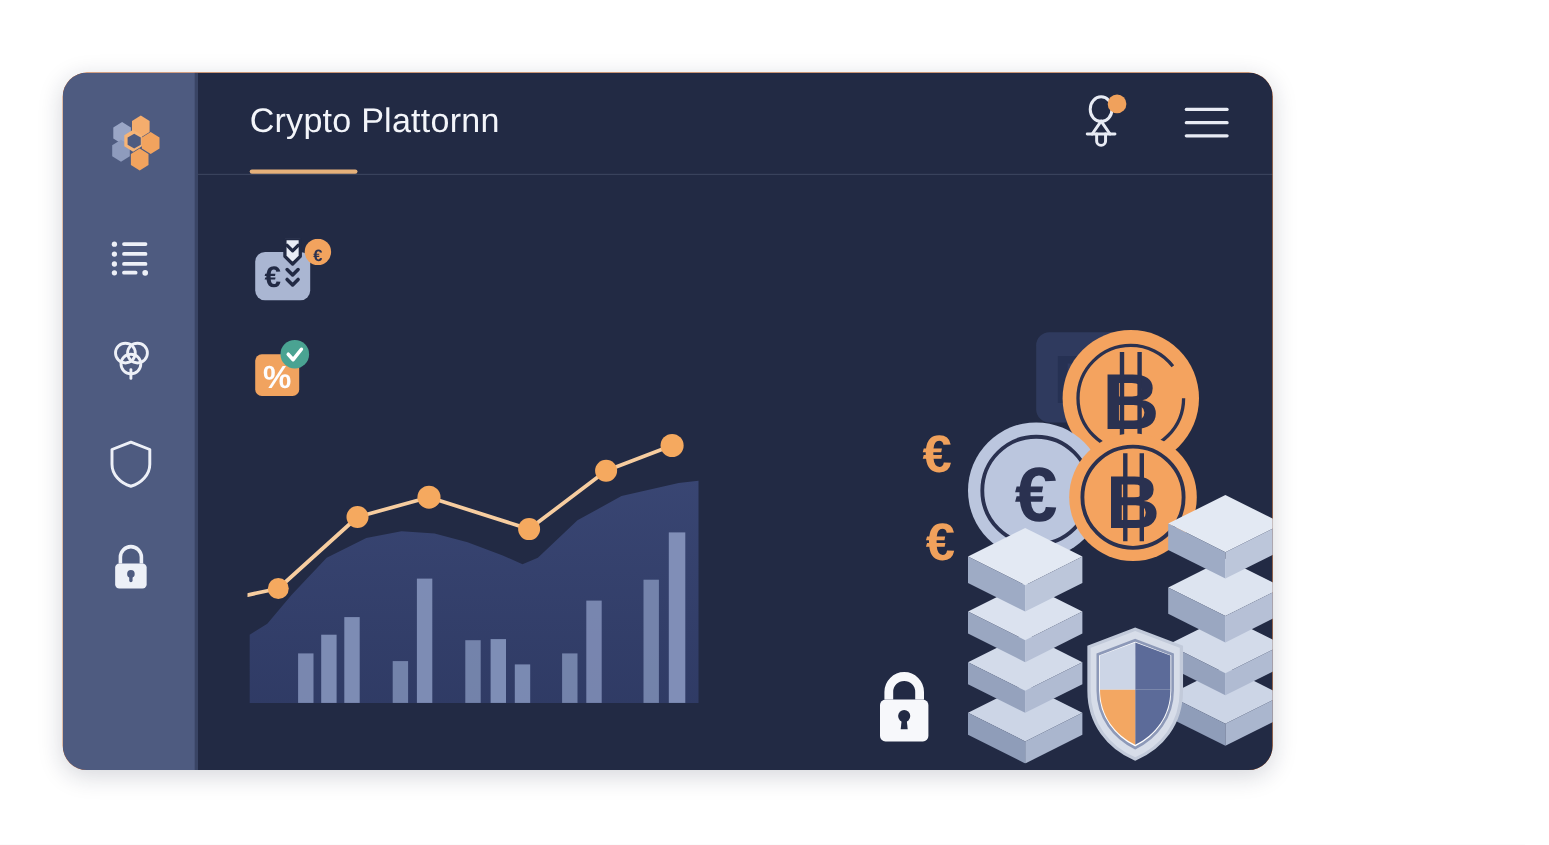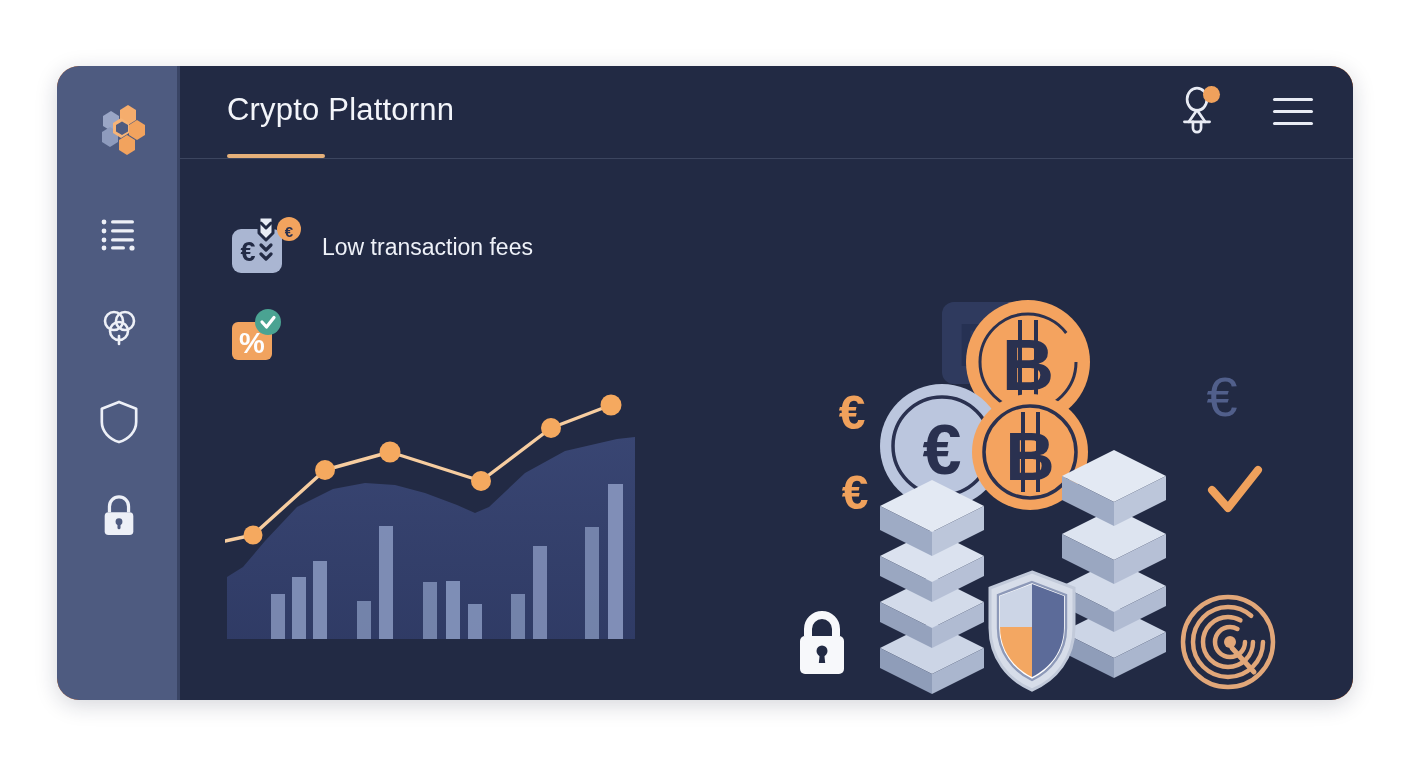--- a/index.html
+++ b/index.html
@@ -14,21 +14,21 @@
   #stage {
     position: relative;
     width: 1408px; height: 768px;
     background: #ffffff;
   }
 
   
   #app-window {
     position: absolute;
     left: 57px; top: 66px;
-    width: 1296px; height: 634px;
+    width: 1100px; height: 634px;
     border-radius: 22px;
     background: #f97316;
     display: flex;
     overflow: hidden;
     box-shadow: 0 5px 22px rgba(20,28,55,0.18);
     justify-content: center;
   }
 
   
   #sidebar {
@@ -252,21 +252,20 @@
               <rect x="2" y="12" width="50" height="44" rx="9" fill="#aab6d2"></rect>
               <text x="18" y="44" font-family="'Liberation Sans',sans-serif" font-size="27" font-weight="bold" fill="#222a44" text-anchor="middle">€</text>
               <path d="M29 0 L29 16 L36 23 L43 16 L43 0 Z" fill="#e9edf6" stroke="#222a44" stroke-width="3" stroke-linejoin="round"></path>
               <path d="M31 6 L36 11 L41 6" fill="none" stroke="#222a44" stroke-width="3" stroke-linecap="round" stroke-linejoin="round"></path>
               <path d="M31 28 L36 33 L41 28" fill="none" stroke="#222a44" stroke-width="3.2" stroke-linecap="round" stroke-linejoin="round"></path>
               <path d="M31 37 L36 42 L41 37" fill="none" stroke="#222a44" stroke-width="3.2" stroke-linecap="round" stroke-linejoin="round"></path>
               <circle cx="59" cy="12" r="12" fill="#f2a35e"></circle>
               <text x="59" y="20" font-family="'Liberation Sans',sans-serif" font-size="15" font-weight="bold" fill="#2a3150" text-anchor="middle">€</text>
             </svg>
           </div>
-          <div class="feature-label">Low transaction fees</div>
         </div>
 
         <div class="feature" id="feature-1">
           <div class="feature-icon" style="width:52px;flex:0 0 52px;">
             <svg viewBox="0 0 52 60" width="52" height="60" aria-hidden="true">
               <rect x="2" y="18" width="40" height="38" rx="6" fill="#f1a35f"></rect>
               <text x="22" y="49" font-family="'Liberation Sans',sans-serif" font-size="29" font-weight="bold" fill="#fdfdfe" text-anchor="middle">%</text>
               <circle cx="38" cy="18" r="13" fill="#4aa392"></circle>
               <path d="M32 18 L36.5 23 L44 13.5" fill="none" stroke="#ffffff" stroke-width="3.2" stroke-linecap="round" stroke-linejoin="round"></path>
             </svg>

